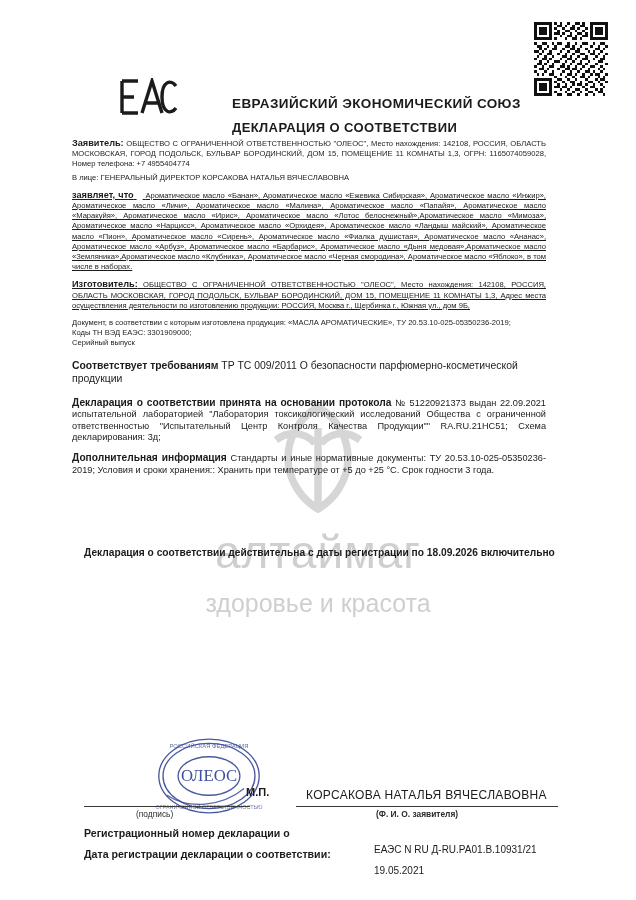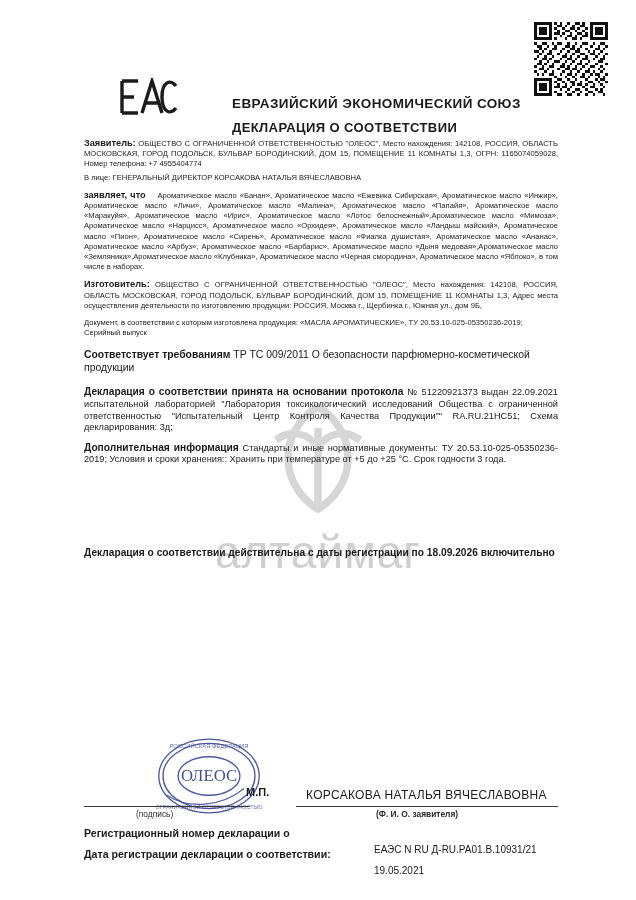--- a/index.html
+++ b/index.html
@@ -83,21 +83,21 @@
   .header-line2 {
     font-size: 13px;
     font-weight: bold;
     letter-spacing: 0.4px;
     margin-top: 9px;
   }
 
   
   .content {
     position: absolute;
-    left: 84px;
+    left: 72px;
     top: 138px;
     width: 474px;
     z-index: 2;
   }
   .blk { margin-bottom: 7px; }
   .lbl { font-weight: bold; }
   .t9 { font-size: 7.6px; line-height: 10.2px; text-align: justify; }
   .t10 { font-size: 9.2px; line-height: 11.6px; text-align: justify; }
   .t11 { font-size: 10.4px; line-height: 13px; }
   .t11 .lbl { font-size: 10.4px; text-align: right; }
@@ -202,20 +202,21 @@
 <div class="page">
 
   <div class="watermark">
     <svg class="wm-mark" viewBox="0 0 100 100">
       <path d="M50 18 C36 26, 30 40, 30 52 C30 68, 40 80, 50 86 C60 80, 70 68, 70 52 C70 40, 64 26, 50 18 Z" fill="none" stroke="#d6d6d6" stroke-width="5"></path>
       <path d="M50 32 L50 86" fill="none" stroke="#d6d6d6" stroke-width="5"></path>
       <path d="M22 40 C30 34, 40 34, 48 42" fill="none" stroke="#d6d6d6" stroke-width="5"></path>
       <path d="M78 40 C70 34, 60 34, 52 42" fill="none" stroke="#d6d6d6" stroke-width="5"></path>
     </svg>
     <div class="wm-title">алтаймаг</div>
+    <div class="wm-sub">здоровье и красота</div>
   </div>
 
   <svg class="qr" viewBox="0 0 29 29" shape-rendering="crispEdges">
     <rect width="29" height="29" fill="#fff"></rect>
     <g fill="#111">
       <rect x="0" y="0" width="7" height="1"></rect>
         <rect x="0" y="6" width="7" height="1"></rect>
       <rect x="0" y="0" width="1" height="7"></rect>
         <rect x="6" y="0" width="1" height="7"></rect>
       <rect x="2" y="2" width="3" height="3"></rect>
@@ -447,31 +448,32 @@
     <div class="blk t9">
       <span class="small-label">Заявитель:</span>
       <span>ОБЩЕСТВО С ОГРАНИЧЕННОЙ ОТВЕТСТВЕННОСТЬЮ "ОЛЕОС", Место нахождения: 142108, РОССИЯ, ОБЛАСТЬ МОСКОВСКАЯ, ГОРОД ПОДОЛЬСК, БУЛЬВАР БОРОДИНСКИЙ, ДОМ 15, ПОМЕЩЕНИЕ 11 КОМНАТЫ 1,3, ОГРН: 1165074059028, Номер телефона: +7 4955404774</span>
     </div>
 
     <div class="blk t9" style="margin-top:-4px;">
       <span>В лице:</span>
       <span>ГЕНЕРАЛЬНЫЙ ДИРЕКТОР КОРСАКОВА НАТАЛЬЯ ВЯЧЕСЛАВОВНА</span>
     </div>
 
-    <div class="blk t9" style="margin-top:0;">
+    <div class="blk t9" style="margin-top:0;text-decoration:underline;">
       <span class="small-label">заявляет, что</span>
       <span style="display:inline-block;width:6px;"></span>
       <span>Ароматическое масло «Банан», Ароматическое масло «Ежевика Сибирская», Ароматическое масло «Инжир», Ароматическое масло «Личи», Ароматическое масло «Малина», Ароматическое масло «Папайя», Ароматическое масло «Маракуйя», Ароматическое масло «Ирис», Ароматическое масло «Лотос белоснежный»,Ароматическое масло «Мимоза», Ароматическое масло «Нарцисс», Ароматическое масло «Орхидея», Ароматическое масло «Ландыш майский», Ароматическое масло «Пион», Ароматическое масло «Сирень», Ароматическое масло «Фиалка душистая», Ароматическое масло «Ананас», Ароматическое масло «Арбуз», Ароматическое масло «Барбарис», Ароматическое масло «Дыня медовая»,Ароматическое масло «Земляника»,Ароматическое масло «Клубника», Ароматическое масло «Черная смородина», Ароматическое масло «Яблоко», в том числе в наборах.</span>
     </div>
 
-    <div class="blk t9" style="margin-top:6px;">
+    <div class="blk t9" style="margin-top:6px;text-decoration:underline;">
       <span class="small-label">Изготовитель:</span>
       <span>ОБЩЕСТВО С ОГРАНИЧЕННОЙ ОТВЕТСТВЕННОСТЬЮ "ОЛЕОС", Место нахождения: 142108, РОССИЯ, ОБЛАСТЬ МОСКОВСКАЯ, ГОРОД ПОДОЛЬСК, БУЛЬВАР БОРОДИНСКИЙ, ДОМ 15, ПОМЕЩЕНИЕ 11 КОМНАТЫ 1,3, Адрес места осуществления деятельности по изготовлению продукции: РОССИЯ, Москва г., Щербинка г., Южная ул., дом 9Б,</span>
     </div>
     <div class="mini">Документ, в соответствии с которым изготовлена продукция: «МАСЛА АРОМАТИЧЕСКИЕ», ТУ 20.53.10-025-05350236-2019;</div>
+    <div class="mini">Коды ТН ВЭД ЕАЭС: 3301909000;</div>
     <div class="mini">Серийный выпуск</div>
 
     <div class="blk t11" style="margin-top:10px;">
       <span class="lbl">Соответствует требованиям</span>
       <span> ТР ТС 009/2011 О безопасности парфюмерно-косметической продукции</span>
     </div>
 
     <div class="blk t10" style="margin-top:12px;">
       <span class="lbl" style="font-size:10.2px;">Декларация о соответствии принята на основании протокола</span>
       <span> № 51220921373 выдан 22.09.2021  испытательной лабораторией "Лаборатория токсикологический исследований Общества с ограниченной ответственностью "Испытательный Центр Контроля Качества Продукции"" RA.RU.21НС51; Схема декларирования: 3д;</span>

